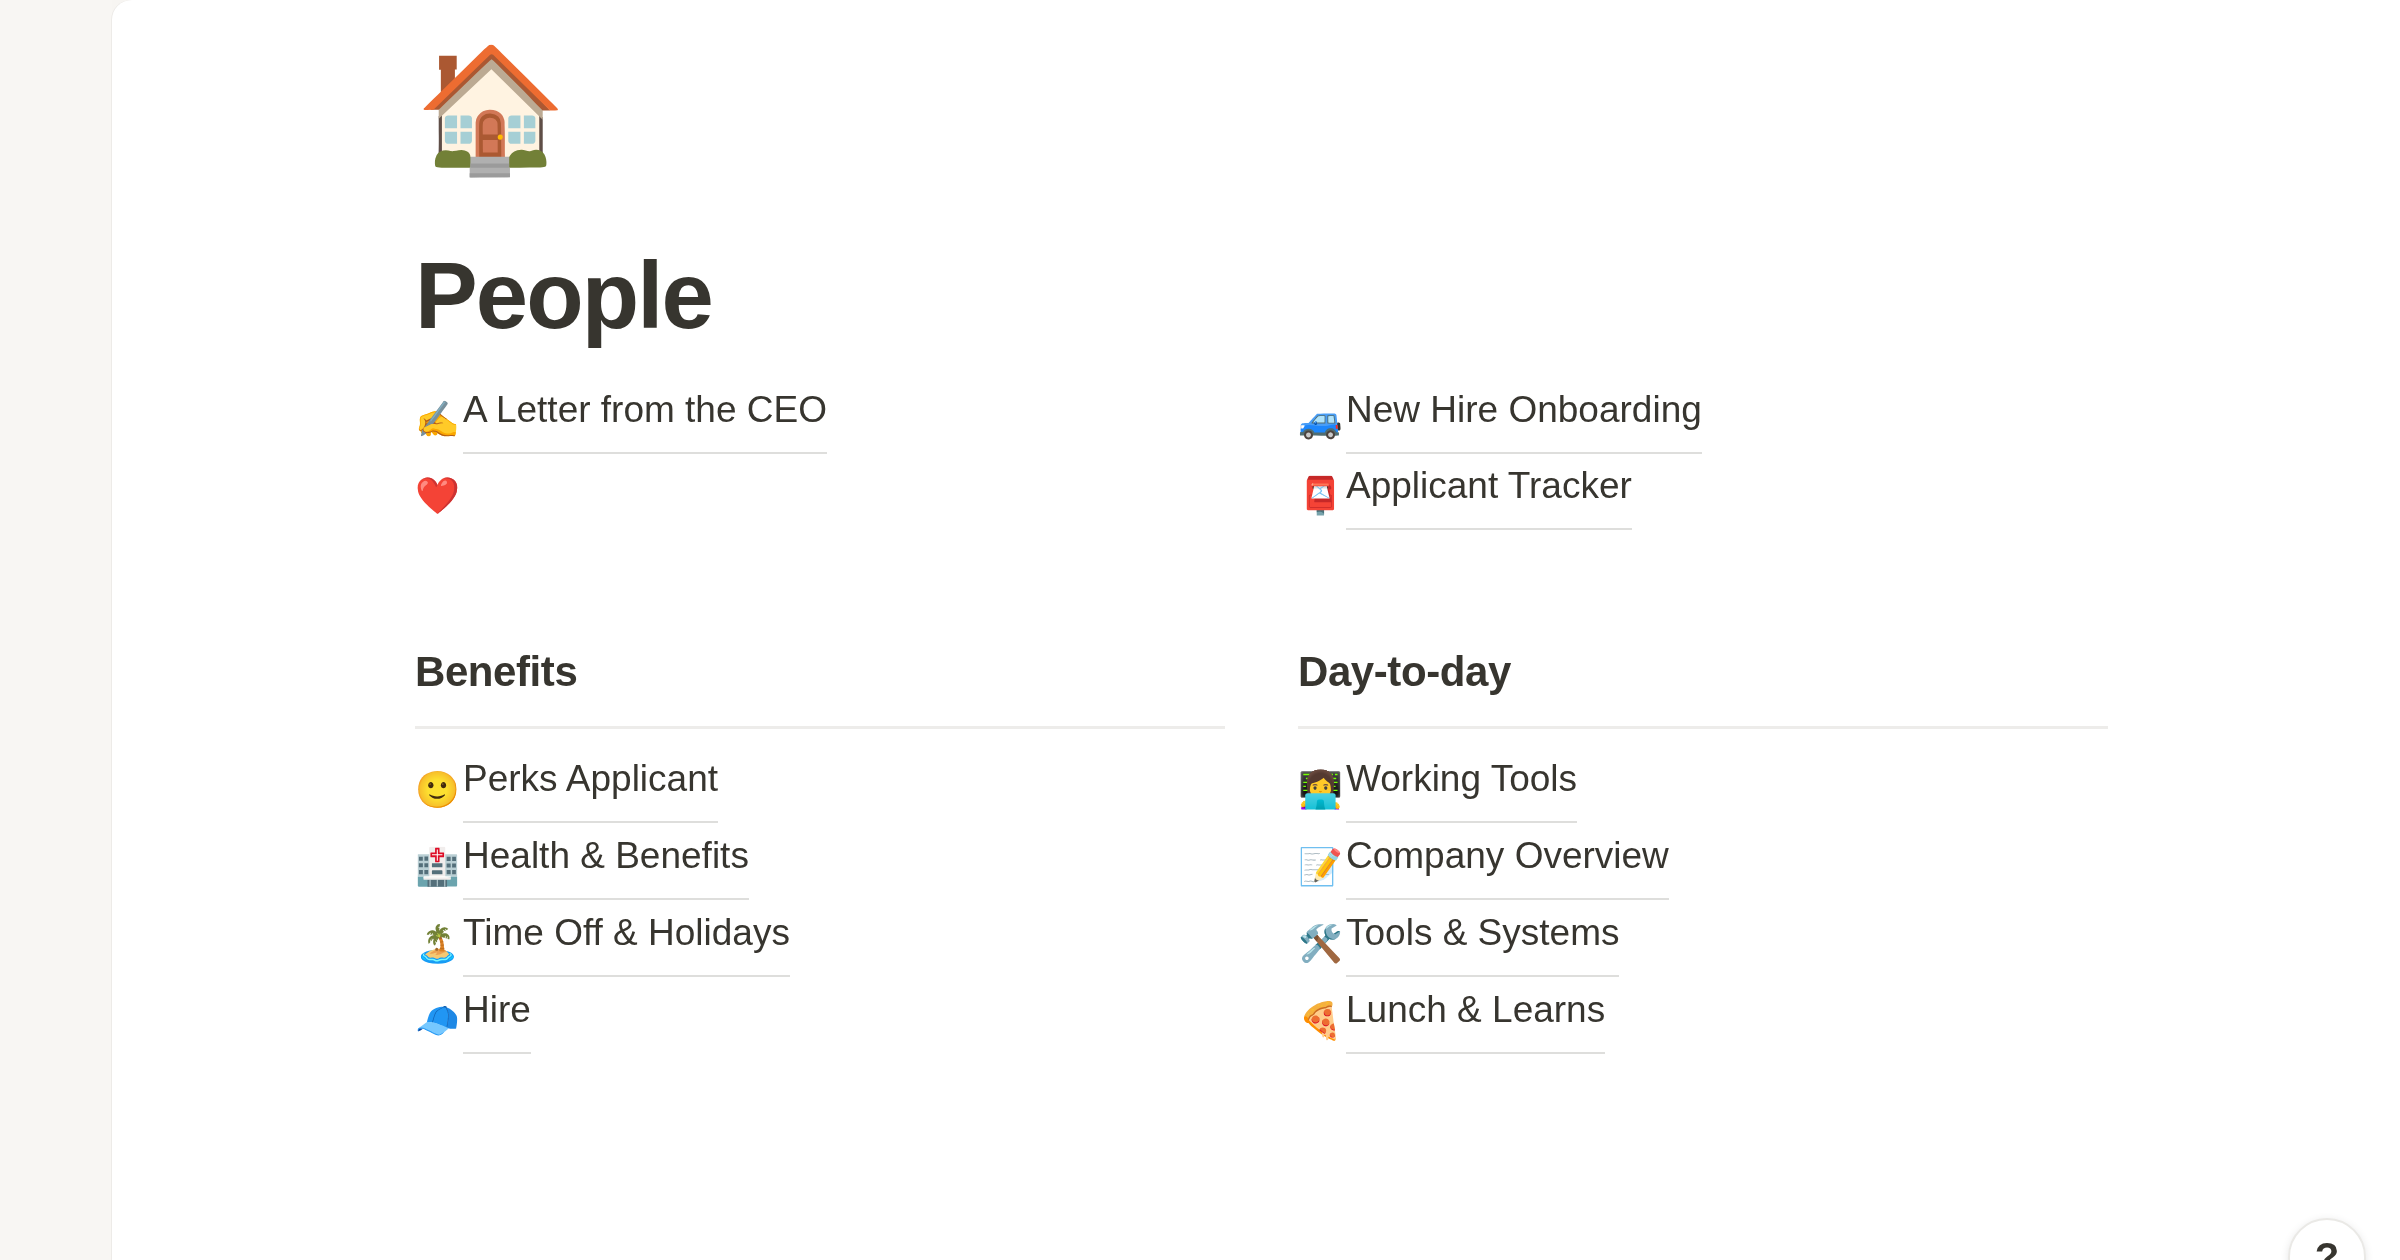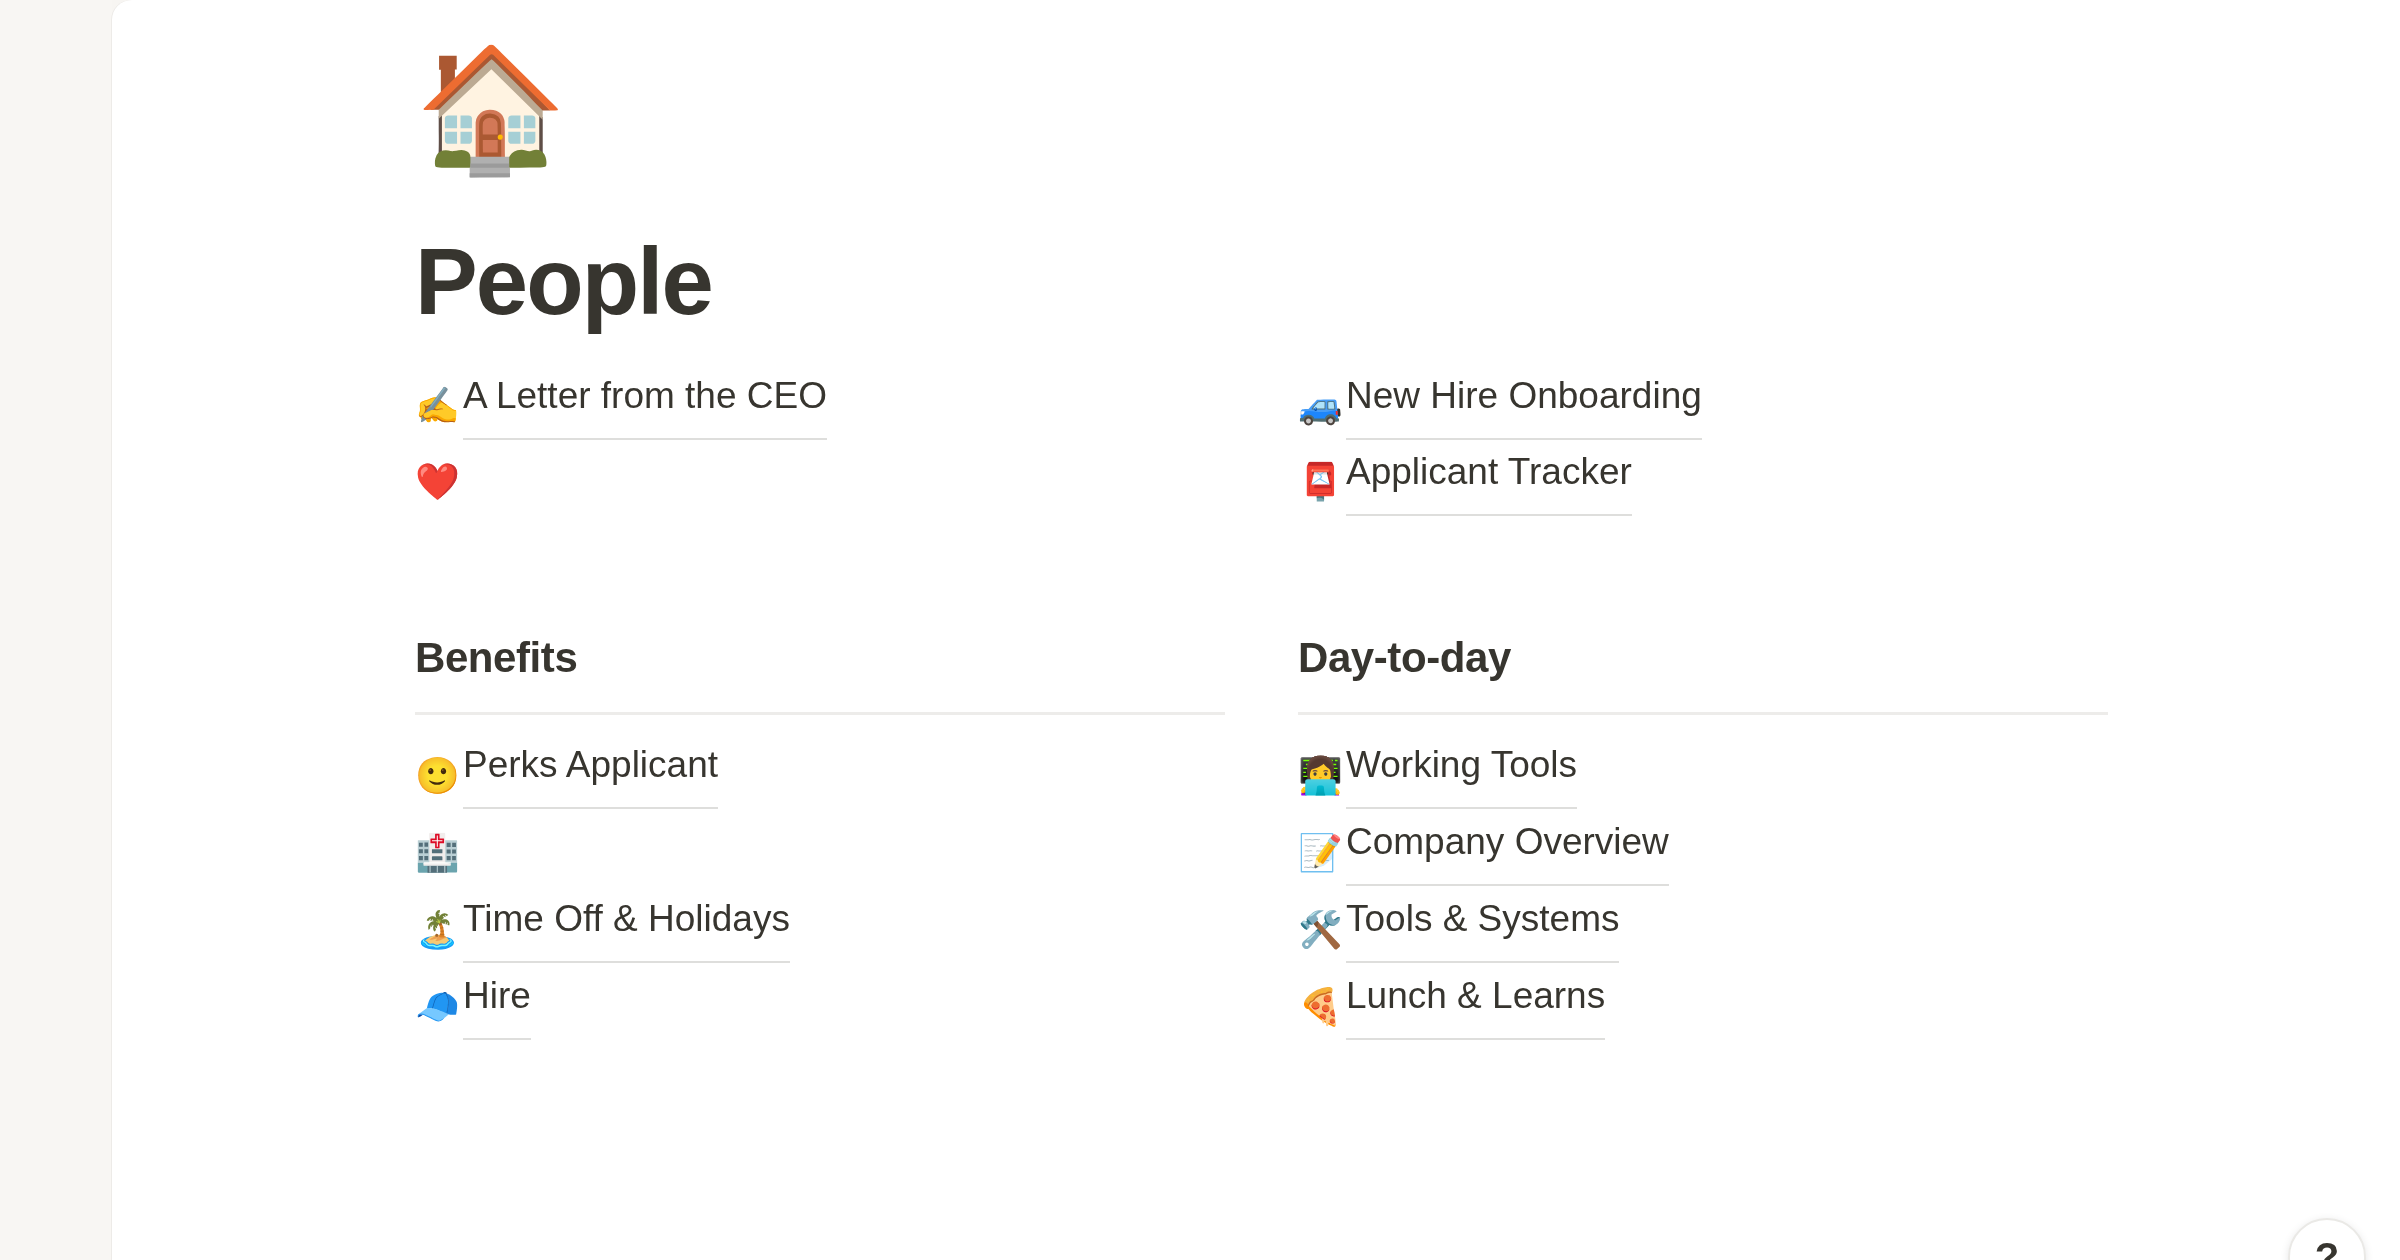--- a/index.html
+++ b/index.html
@@ -52,21 +52,21 @@
     height: 140px;
     user-select: none;
   }
 
   .page-title {
     font-size: 94px;
     font-weight: bold;
     letter-spacing: -0.02em;
     color: #37352F;
     line-height: 1.1;
-    margin-top: 42px;
+    margin-top: 56px;
   }
 
   
   .columns {
     display: flex;
     margin-top: 48px;
   }
   .col {
     width: 810px;
   }
@@ -203,20 +203,21 @@
 
           <div class="link-list">
 
             <div class="link-row">
               <span class="link-emoji">🙂</span>
               <span class="link-text">Perks Applicant</span>
             </div>
 
             <div class="link-row">
               <span class="link-emoji">🏥</span>
+              <span class="link-text">Health &amp; Benefits</span>
             </div>
 
             <div class="link-row">
               <span class="link-emoji">🏝️</span>
               <span class="link-text">Time Off &amp; Holidays</span>
             </div>
 
             <div class="link-row">
               <span class="link-emoji">🧢</span>
               <span class="link-text">Hire</span>

